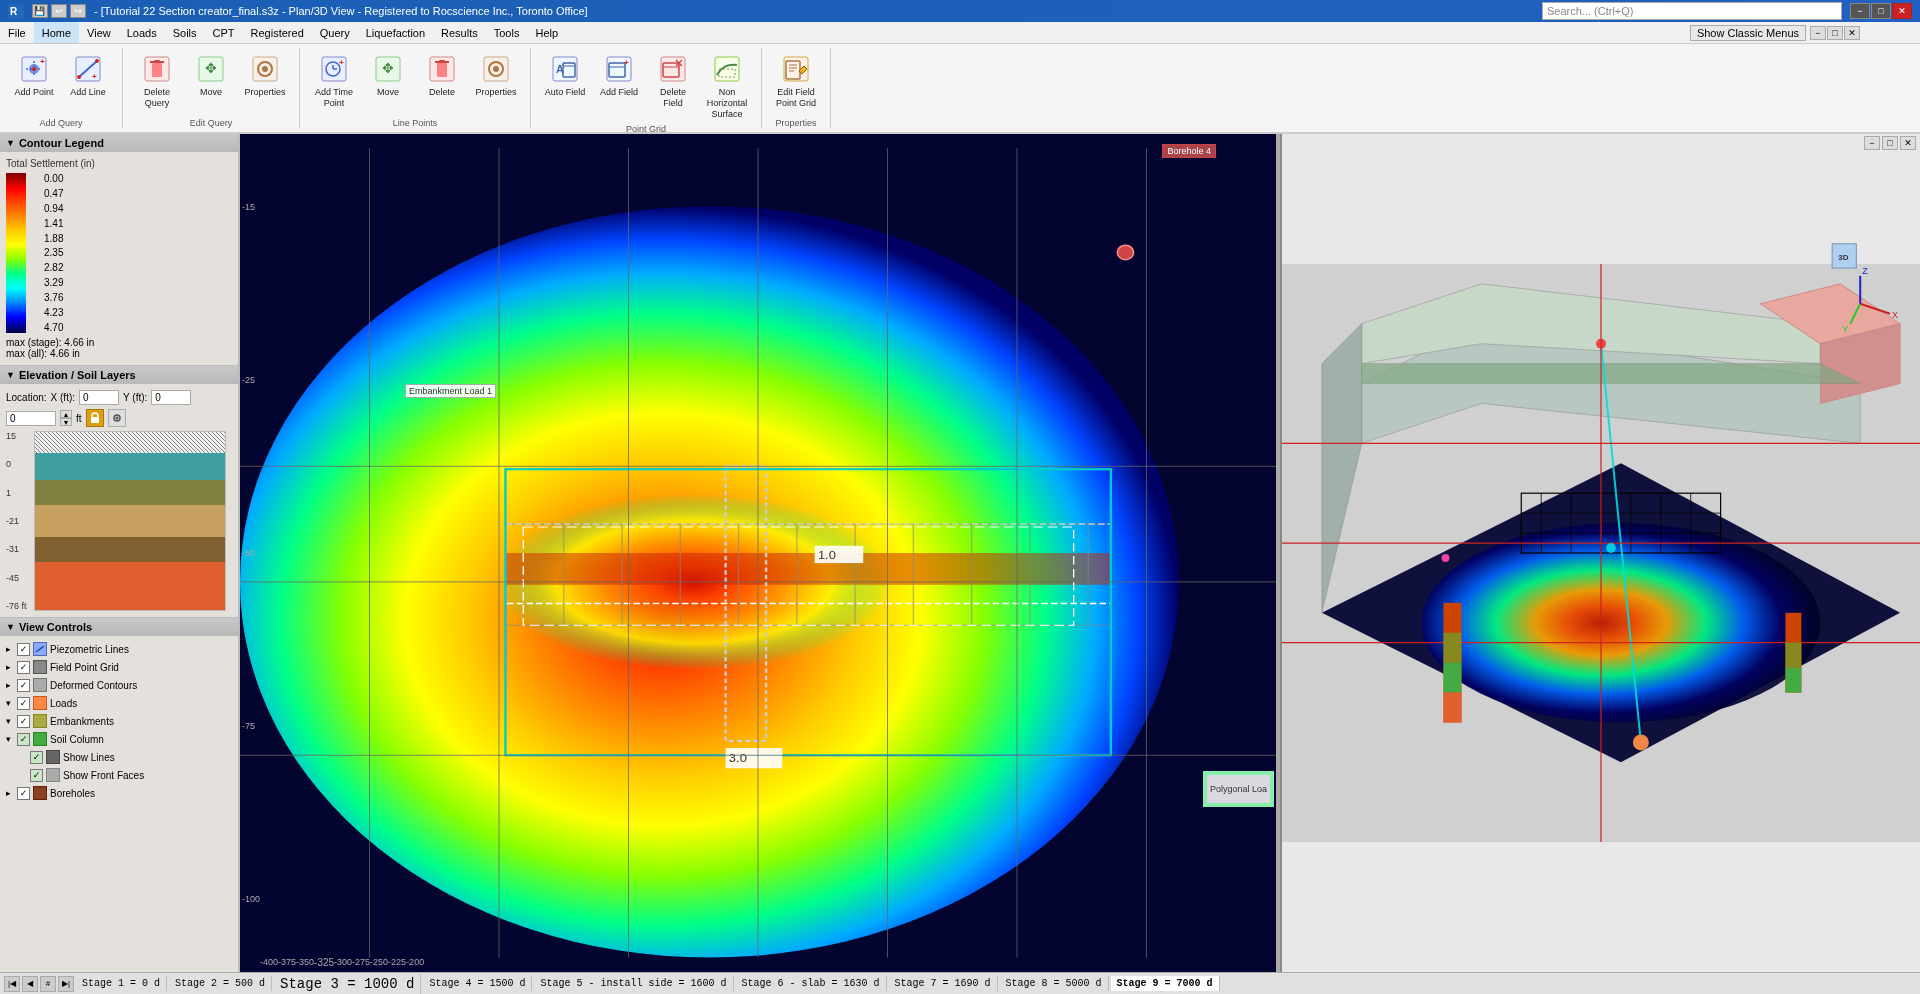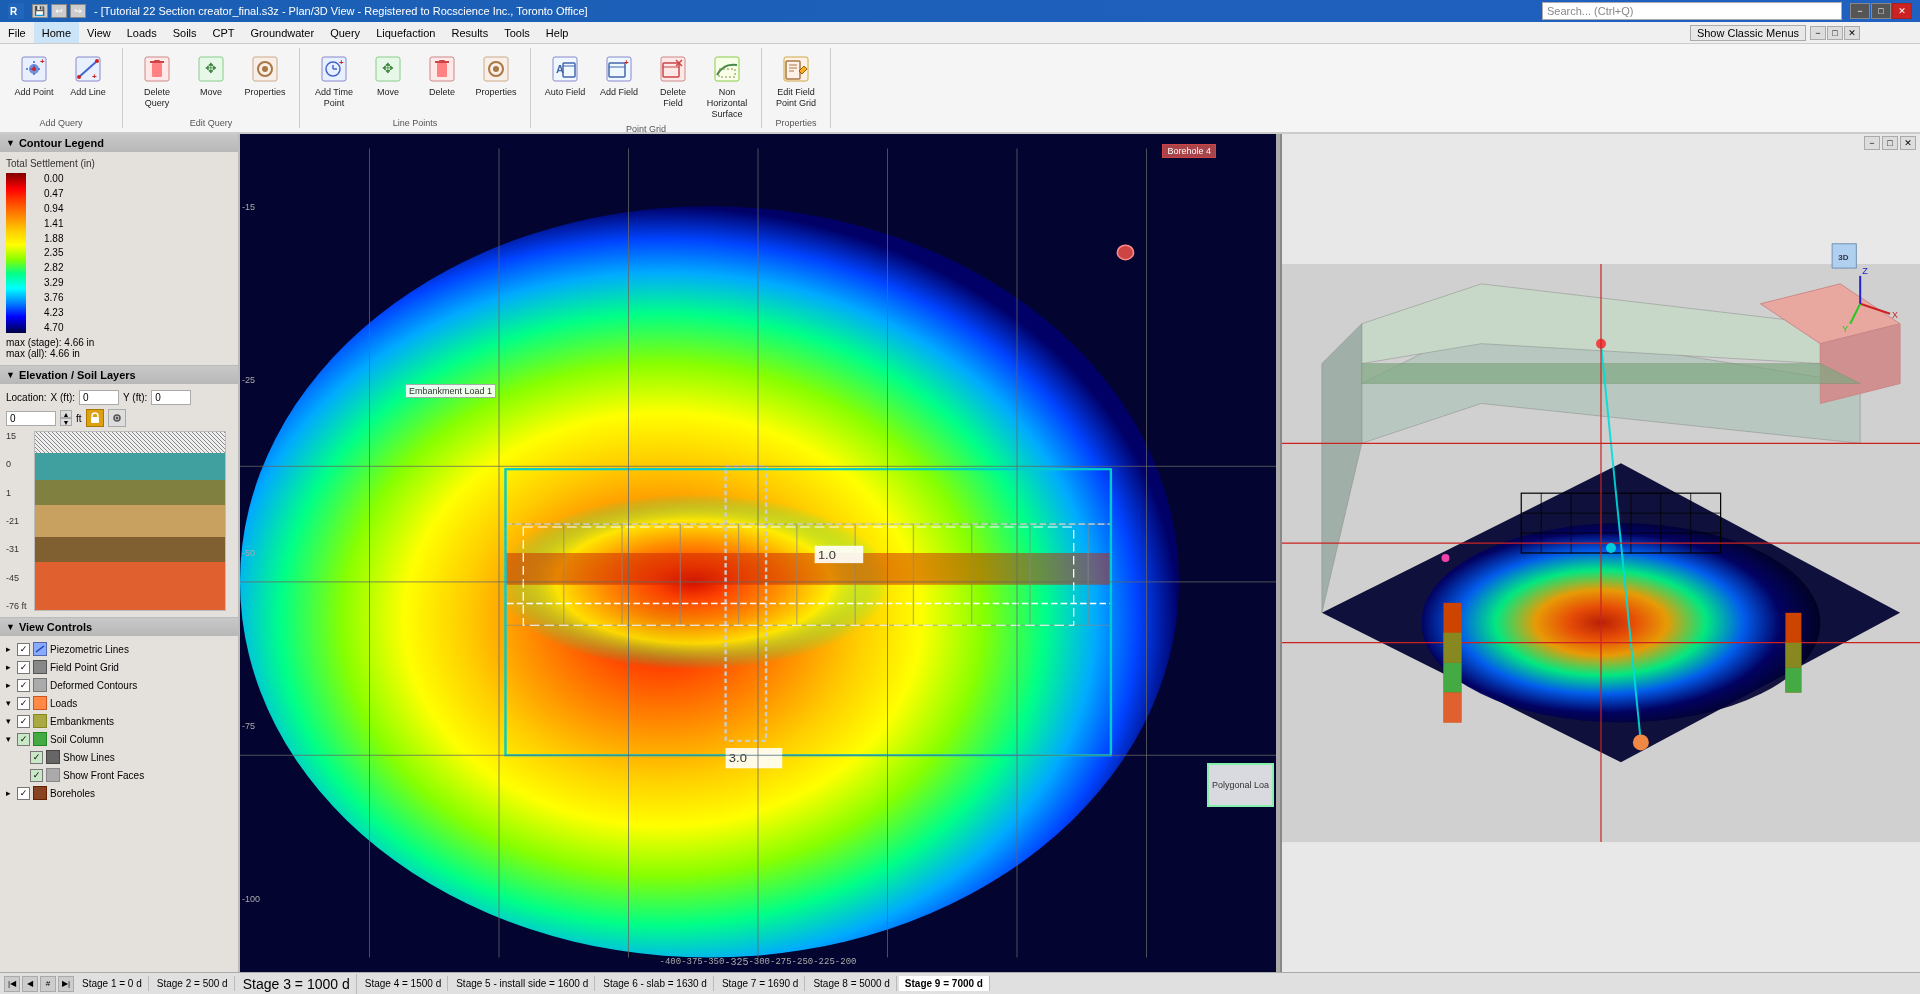--- a/index.html
+++ b/index.html
@@ -194,21 +194,21 @@
       height: 22px;
       background: #e0e0e0;
       border-top: 1px solid #aaa;
       display: flex;
       align-items: center;
       font-size: 10px;
       padding: 0 4px;
       gap: 4px;
       overflow: hidden;
     }
-    .stage-item { padding: 2px 8px; border-right: 1px solid #bbb; cursor: pointer; white-space: nowrap; }
+    .stage-item { padding: 2px 8px; border-right: 1px solid #bbb; cursor: pointer; white-space: nowrap; font-family: Liberation Mono, monospace; }
 
     
     #contour-svg { position: absolute; top: 0; left: 0; width: 100%; height: 100%; }
 
     
     #vsplitter {
       width: 4px;
       background: #aaa;
       cursor: col-resize;
     }
@@ -243,21 +243,21 @@
   </div>
 </div>
 
 <div id="menubar">
   <div class="menu-item">File</div>
   <div class="menu-item active">Home</div>
   <div class="menu-item">View</div>
   <div class="menu-item">Loads</div>
   <div class="menu-item">Soils</div>
   <div class="menu-item">CPT</div>
-  <div class="menu-item">Groundwater</div>
+  <div class="menu-item">Registered</div>
   <div class="menu-item">Query</div>
   <div class="menu-item">Liquefaction</div>
   <div class="menu-item">Results</div>
   <div class="menu-item">Tools</div>
   <div class="menu-item">Help</div>
   <div id="classic-menus-area">
     <button id="classic-menus-btn">Show Classic Menus</button>
     <div style="display:flex;gap:1px;">
       <div style="width:16px;height:14px;background:#ddd;border:1px solid #aaa;cursor:pointer;font-size:9px;display:flex;align-items:center;justify-content:center;">−</div>
       <div style="width:16px;height:14px;background:#ddd;border:1px solid #aaa;cursor:pointer;font-size:9px;display:flex;align-items:center;justify-content:center;">□</div>
@@ -719,23 +719,23 @@
 
         <line x1="0" y1="310" x2="640" y2="310" stroke="#666" stroke-width="0.5"></line>
         <line x1="0" y1="230" x2="640" y2="230" stroke="#666" stroke-width="0.5"></line>
         <line x1="0" y1="430" x2="640" y2="430" stroke="#666" stroke-width="0.5"></line>
       </svg>
 
       <div style="position:absolute;top:10px;right:60px;background:rgba(200,80,80,0.85);color:white;font-size:9px;padding:1px 4px;border:1px solid #cc4444;">Borehole 4</div>
 
       <div style="position:absolute;top:250px;left:165px;background:rgba(255,255,255,0.9);color:#333;font-size:9px;padding:1px 3px;border:1px solid #aaa;">Embankment Load 1</div>
 
-      <div style="position:absolute;bottom:165px;right:2px;background:rgba(255,255,255,0.85);color:#333;font-size:9px;padding:15px 3px;border:2px solid #86efac;">Polygonal Loa</div>
-
-      <div style="position:absolute;bottom:4px;left:0;right:0;display:flex;justify-content:center;padding:0 20px;font-family:Liberation Mono, monospace;">
+      <div style="position:absolute;bottom:165px;right:2px;background:rgba(255,255,255,0.85);color:#333;font-size:9px;padding:9px 3px;border:4px solid #86efac;">Polygonal Loa</div>
+
+      <div style="position:absolute;bottom:4px;left:0;right:0;display:flex;justify-content:flex-start;padding:0 20px;">
         <span style="color:#aaa;font-size:9px;">-400</span>
         <span style="color:#aaa;font-size:9px;">-375</span>
         <span style="color:#aaa;font-size:9px;">-350</span>
         <span style="color:#aaa;font-size:10px;">-325</span>
         <span style="color:#aaa;font-size:9px;">-300</span>
         <span style="color:#aaa;font-size:9px;">-275</span>
         <span style="color:#aaa;font-size:9px;">-250</span>
         <span style="color:#aaa;font-size:9px;">-225</span>
         <span style="color:#aaa;font-size:9px;">-200</span>
       </div>

